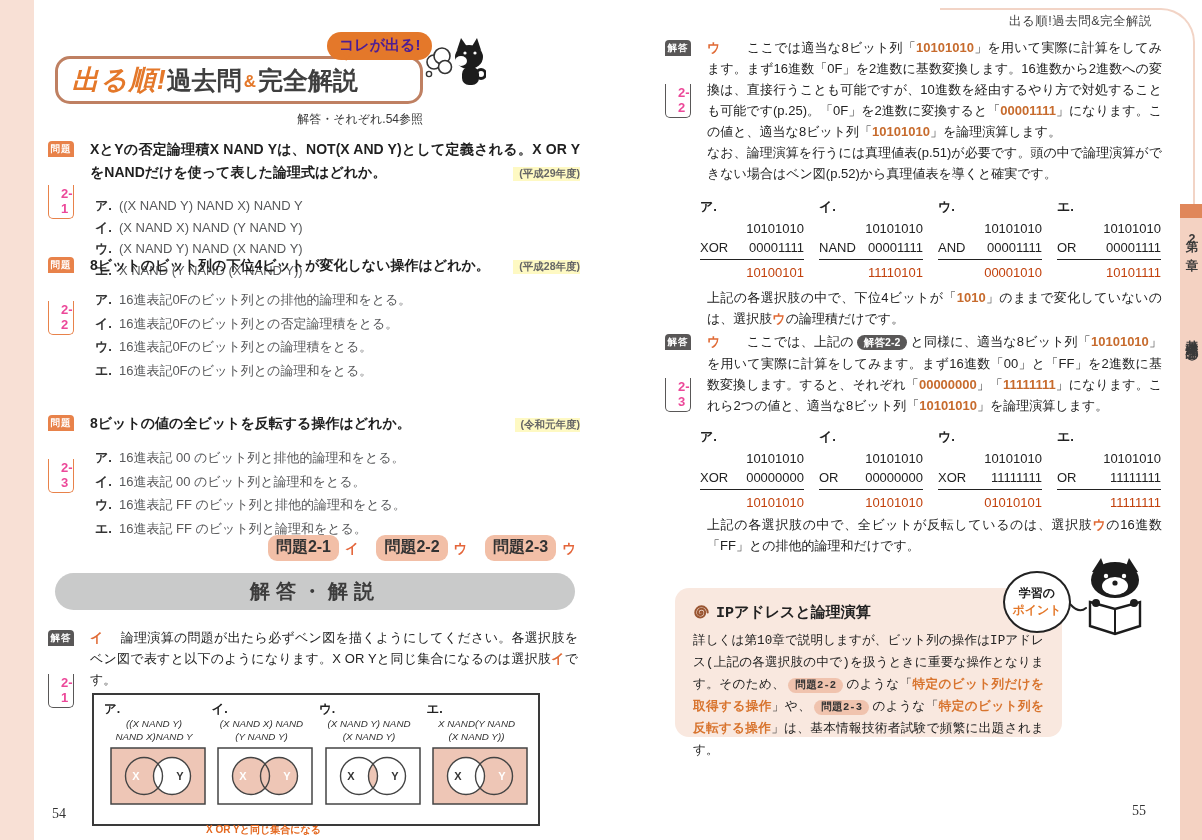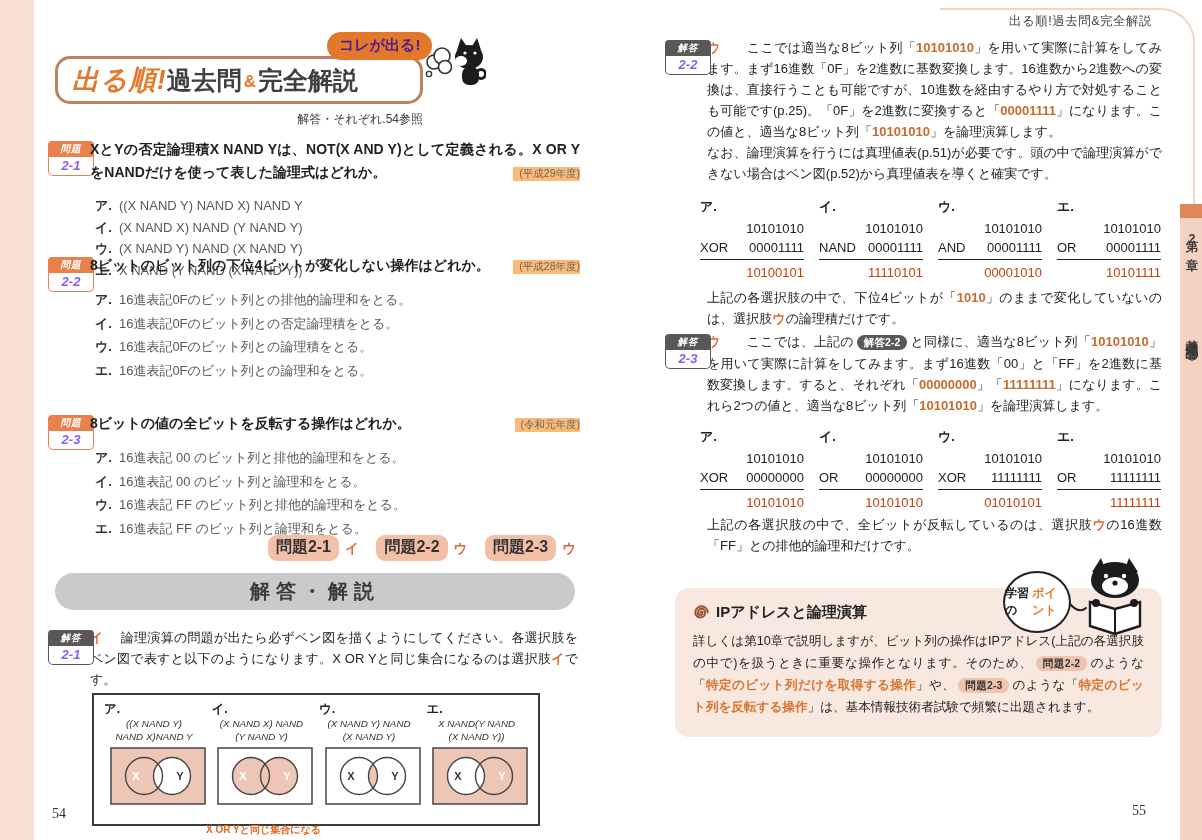--- a/index.html
+++ b/index.html
@@ -34,37 +34,37 @@
   .banner .t1 { color:#e4782a; font-size:27px; font-weight:bold; font-style:italic; letter-spacing:1px; }
   .banner .t2, .banner .t4 { color:#3f3f3f; font-size:25px; font-weight:bold; }
   .banner .t3 { color:#e4782a; font-size:17px; font-weight:bold; margin:4px 2px 0 2px; }
   .bubble { left:327px; top:32px; background:#e4782a; color:#4c1d95; font-size:15px; font-weight:bold;
     padding:4px 12px 5px; border-radius:14px; white-space:nowrap; z-index:3; }
   .bubble:after { content:""; position:absolute; left:16px; bottom:-7px;
     border:6px solid transparent; border-top:9px solid #e4782a; border-left-width:3px; }
   .ref-note { left:100px; top:111px; width:323px; text-align:right; font-size:12px; color:#3a3a3a; }
 
   
-  .badge { width:46px; text-align:center;font-style:italic; }
+  .badge { width:26px; text-align:center; }
   .badge .bt { display:block; color:#fff; font-size:9.5px; font-weight:bold;
     border-radius:4px 4px 0 0; padding:2px 0 1px; letter-spacing:1px; }
-  .badge .bn { display:block; font-size:13px; font-weight:bold; color:#8b5cf6;
-    background:#fff; border-radius:0 0 5px 5px; padding:1px 12px 2px; }
+  .badge .bn { display:block; font-size:13px; font-weight:bold; color:#ec4899;
+    background:#fff; border-radius:0 0 5px 5px; padding:1px 12px 2px;margin-top:28px; }
   .badge.q .bt { background:#e8824a; }
   .badge.q .bn { border:1.5px solid #e8824a; border-top:none; }
   .badge.a .bt { background:#595757; }
   .badge.a .bn { border:1.5px solid #595757; border-top:none; }
 
   
   .problem { left:48px; width:530px; }
   .p1 { top:138px; } .p2 { top:254px; } .p3 { top:412px; }
   .problem .badge { position:absolute; left:0; top:3px; }
   .q-wrap { position:relative; margin-left:42px; width:490px; }
   .q-text { font-size:14px; font-weight:bold; color:#1f1f1f; line-height:23px; text-align:justify; }
-  .year { position:absolute; right:0; bottom:3px; font-size:10.5px; color:#666; font-weight:normal; background:#fdba74; padding-left:6px; }
+  .year { position:absolute; right:0; bottom:3px; font-size:10.5px; color:#666; font-weight:bold; background:#fef9c3; padding-left:6px; }
   .opts { list-style:none; margin:11px 0 0 47px; }
   .opts li { font-size:13px; color:#57585a; }
   .p1 .opts li { line-height:21.5px; }
   .p2 .opts li, .p3 .opts li { line-height:23.5px; }
   .opt-letter { font-weight:bold; color:#333; margin-right:7px; }
 
   .answers-row { left:48px; top:535px; width:528px; text-align:right; font-size:13px; }
   .answers-row .item { display:inline-block; margin-left:14px; }
   .ans-pill { display:inline-block; background:#f2bfa7; color:#333; font-size:16px; font-weight:bold;
     border-radius:9px; padding:2px 8px 3px; margin-right:6px; vertical-align:1px; }
@@ -110,27 +110,27 @@
   .calc-label { font-size:13px; font-weight:bold; color:#222; margin-bottom:3px; }
   .calc-top { text-align:right; font-size:13px; line-height:19px; color:#222; }
   .calc-op-row { display:flex; justify-content:space-between; font-size:13px; line-height:19px;
     color:#222; border-bottom:1.4px solid #222; padding-bottom:2px; }
   .calc-result { text-align:right; font-size:13px; line-height:19px; color:#c2410c; margin-top:3px; }
 
   .conclusion { left:707px; width:455px; font-size:13px; line-height:21px; color:#222; text-align:justify; }
   .conc22 { top:287px; } .conc23 { top:514px; }
 
   
-  .learn-box { left:675px; top:588px; width:487px; height:149px; background:#f9e8df;
-    border-radius:14px; padding:15px 18px 16px 18px; }
+  .learn-box { left:675px; top:588px; width:387px; height:149px; background:#f9e8df;
+    border-radius:14px; padding:15px 18px 16px 18px;font-family:Liberation Mono, monospace; }
   .learn-title { display:flex; align-items:center; font-size:15px; font-weight:bold; color:#222; }
   .learn-title svg { margin-right:6px; }
   .learn-body { margin-top:8px; font-size:12.6px; line-height:22px; color:#222; text-align:justify; }
   .point-bubble { left:1003px; top:571px; width:68px; height:62px; background:#fff;
-    border:2px solid #222; border-radius:50%; display:flex; flex-direction:row;
+    border:2px solid #222; border-radius:50%; display:flex; flex-direction:column;
     align-items:center; justify-content:center; z-index:4; }
   .point-bubble .l1 { font-size:12px; font-weight:bold; color:#222; }
   .point-bubble .l2 { font-size:12px; font-weight:bold; color:#e4782a; }
   .bubble-tail { left:1069px; top:600px; z-index:4; }
   .dog2 { left:1080px; top:556px; z-index:4; }
   .dog1 { left:424px; top:36px; z-index:2; }
 </style>
 </head>
 <body>
 

